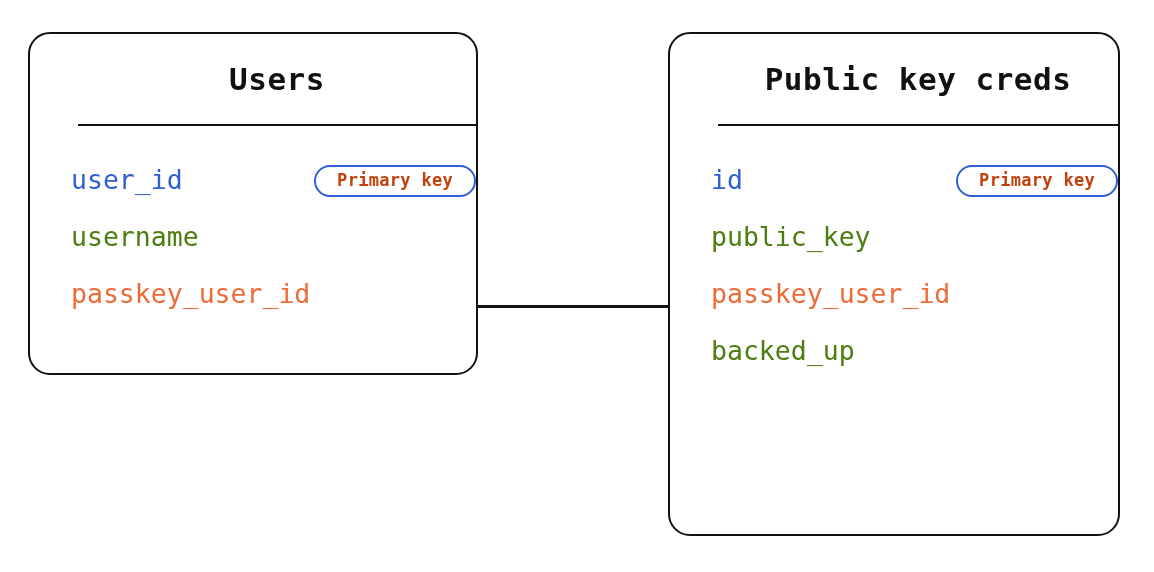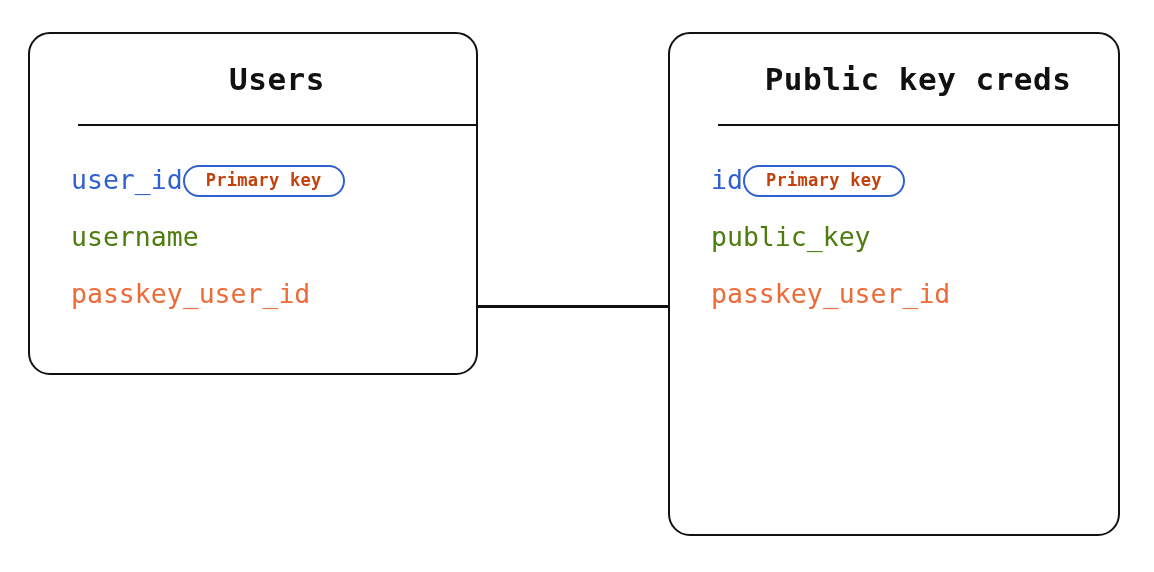--- a/index.html
+++ b/index.html
@@ -68,21 +68,23 @@
     flex: 1 1 auto;
     padding: 26px 0 0 41px;
     display: flex;
     flex-direction: column;
   }
 
   .field-row {
     height: 57px;
     display: flex;
     align-items: center;
+    gap: 18px;
     white-space: nowrap;
+    justify-content: space-between;
   }
 
   .field-name {
     font-family: "DejaVu Sans Mono", "Liberation Mono", monospace;
     font-size: 26.5px;
     font-weight: 400;
     line-height: 1;
     color: #4d7c0f;
   }
 
@@ -167,19 +169,22 @@
       </div>
 
       <div class="field-row">
         <span class="field-name">public_key</span>
       </div>
 
       <div class="field-row">
         <span class="field-name key-foreign">passkey_user_id</span>
       </div>
 
+      <div class="field-row">
+        <span class="field-name">backed_up</span>
+      </div>
 
 
 
     </div>
   </div>
 
 </div>
 
 </body></html>

